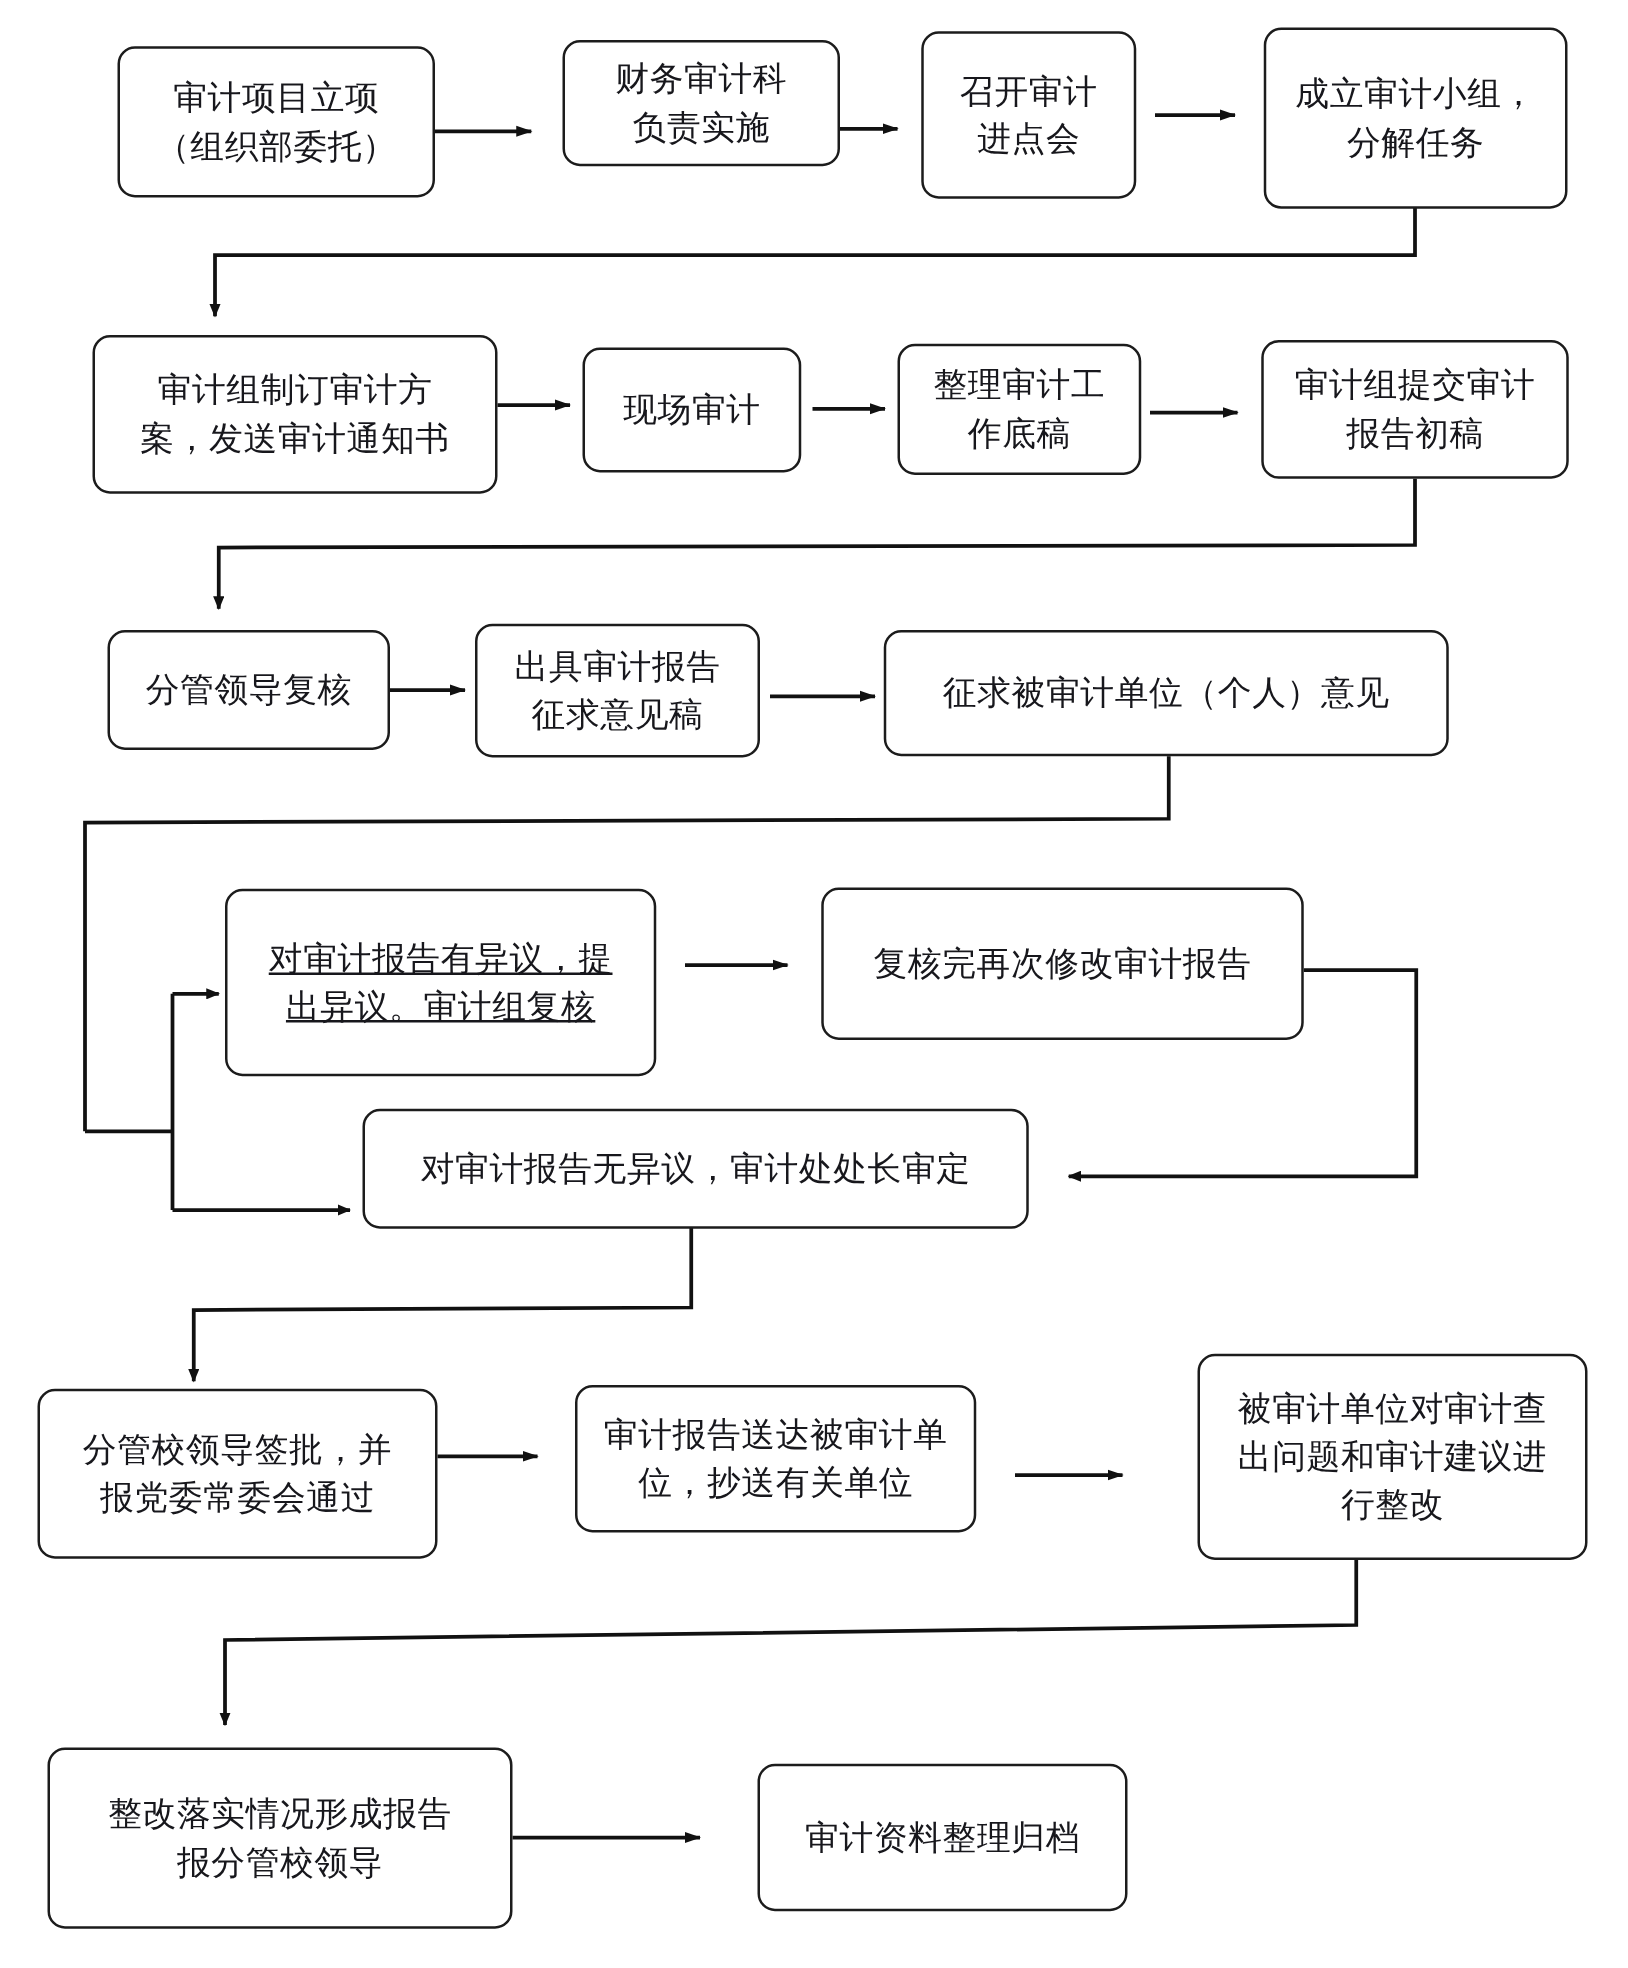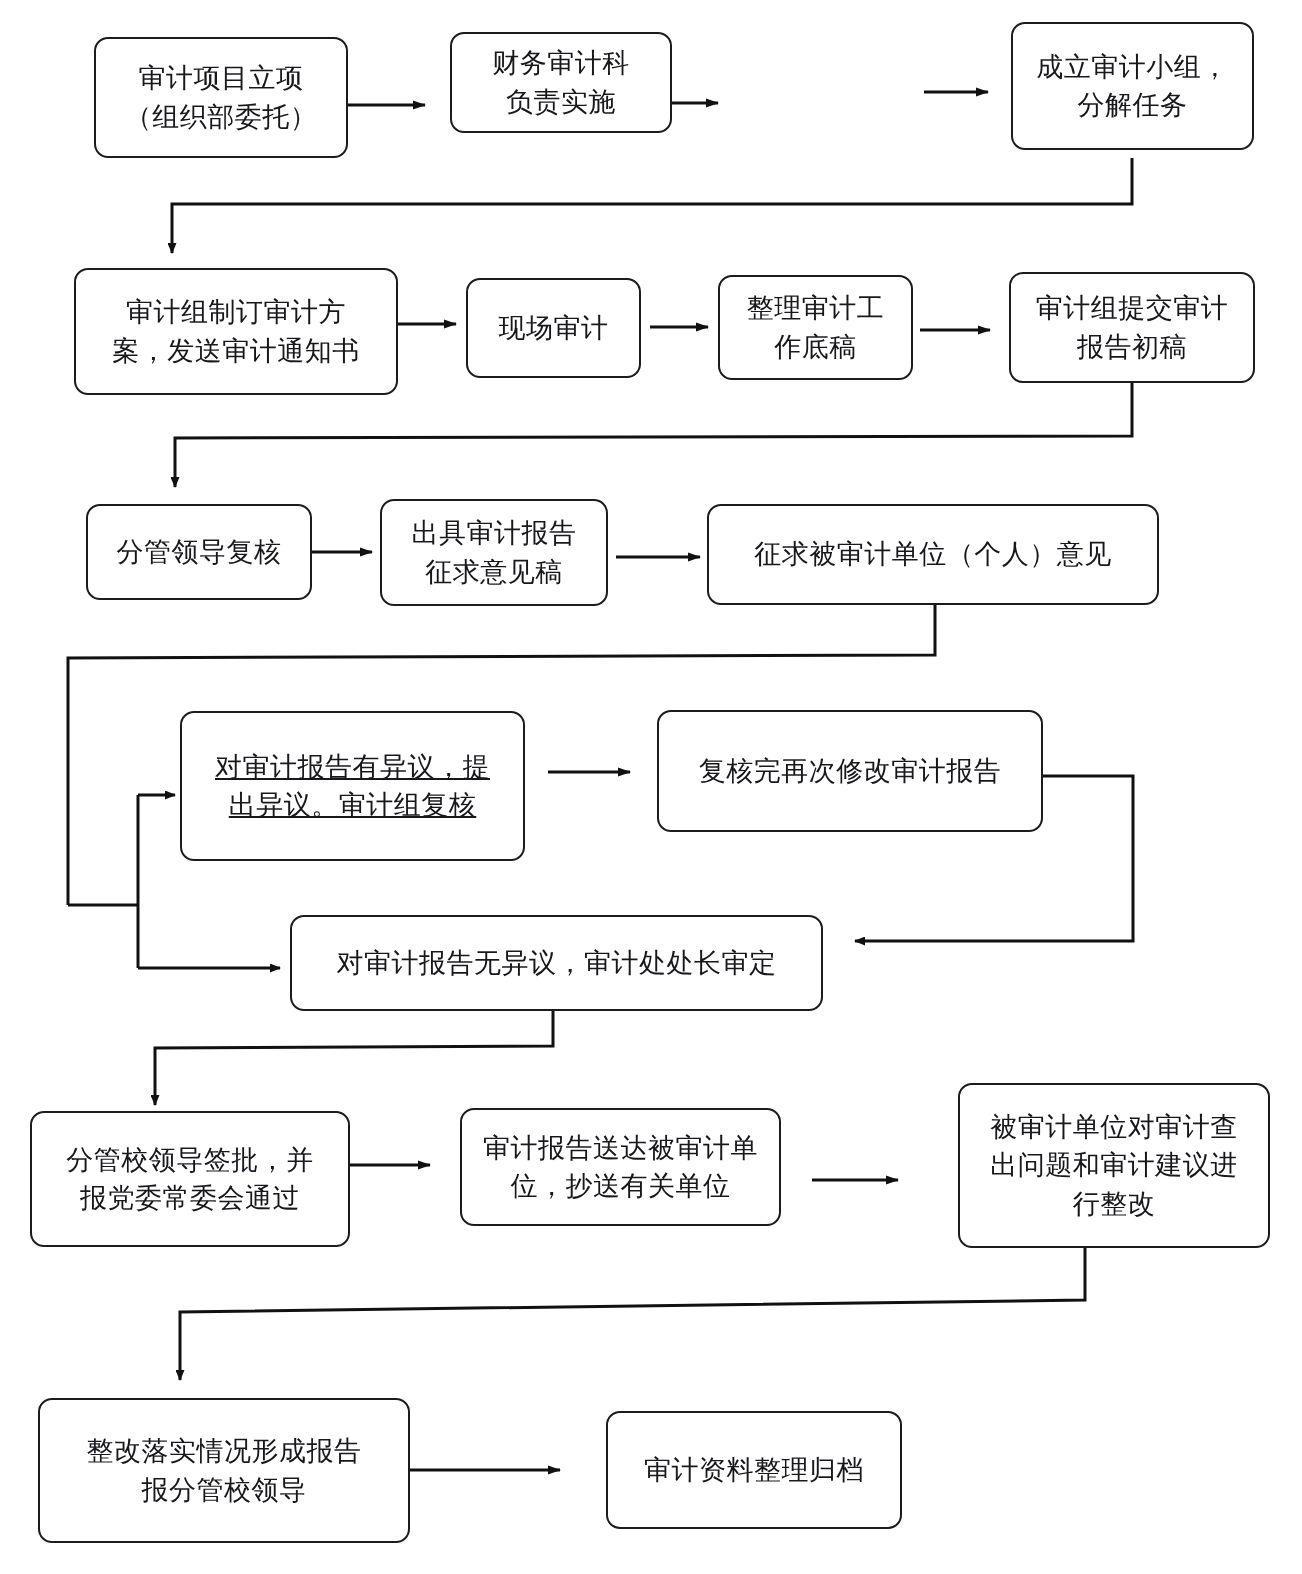--- a/index.html
+++ b/index.html
@@ -102,21 +102,25 @@
   </svg>
 
   <div class="node" style="left:94px; top:37px; width:254px; height:121px;">
     <span class="label">审计项目立项
 （组织部委托）</span>
   </div>
   <div class="node" style="left:450px; top:32px; width:222px; height:101px;">
     <span class="label">财务审计科
 负责实施</span>
   </div>
-  <div class="node" style="left:1011px; top:22px; width:243px; height:128px;">
+  <div class="node" style="left:737px; top:25px; width:172px; height:134px;">
+    <span class="label">召开审计
+进点会</span>
+  </div>
+  <div class="node" style="left:1011px; top:22px; width:243px; height:145px;">
     <span class="label">成立审计小组，
 分解任务</span>
   </div>
 
   <div class="node" style="left:74px; top:268px; width:324px; height:127px;">
     <span class="label">审计组制订审计方
 案，发送审计通知书</span>
   </div>
   <div class="node" style="left:466px; top:278px; width:175px; height:100px;">
     <span class="label">现场审计</span>
@@ -141,21 +145,21 @@
     <span class="label">征求被审计单位（个人）意见</span>
   </div>
 
   <div class="node" style="left:180px; top:711px; width:345px; height:150px;text-decoration:underline;">
     <span class="label">对审计报告有异议，提
 出异议。审计组复核</span>
   </div>
   <div class="node" style="left:657px; top:710px; width:386px; height:122px;">
     <span class="label">复核完再次修改审计报告</span>
   </div>
-  <div class="node" style="left:290px; top:887px; width:533px; height:96px;margin-top:28px;">
+  <div class="node" style="left:290px; top:887px; width:533px; height:96px;">
     <span class="label">对审计报告无异议，审计处处长审定</span>
   </div>
 
   <div class="node" style="left:30px; top:1111px; width:320px; height:136px;">
     <span class="label">分管校领导签批，并
 报党委常委会通过</span>
   </div>
   <div class="node" style="left:448px; top:1108px; width:321px; height:118px;margin-left:12px;">
     <span class="label">审计报告送达被审计单
 位，抄送有关单位</span>

